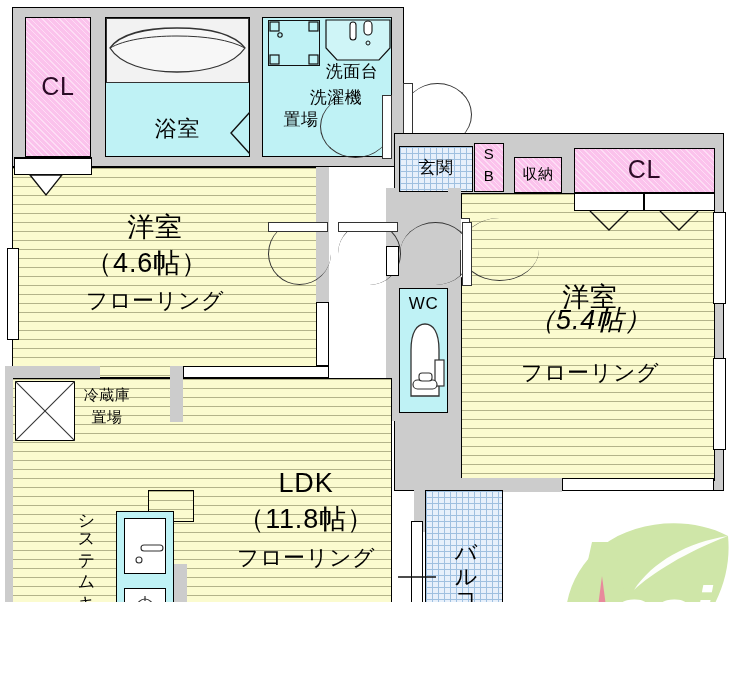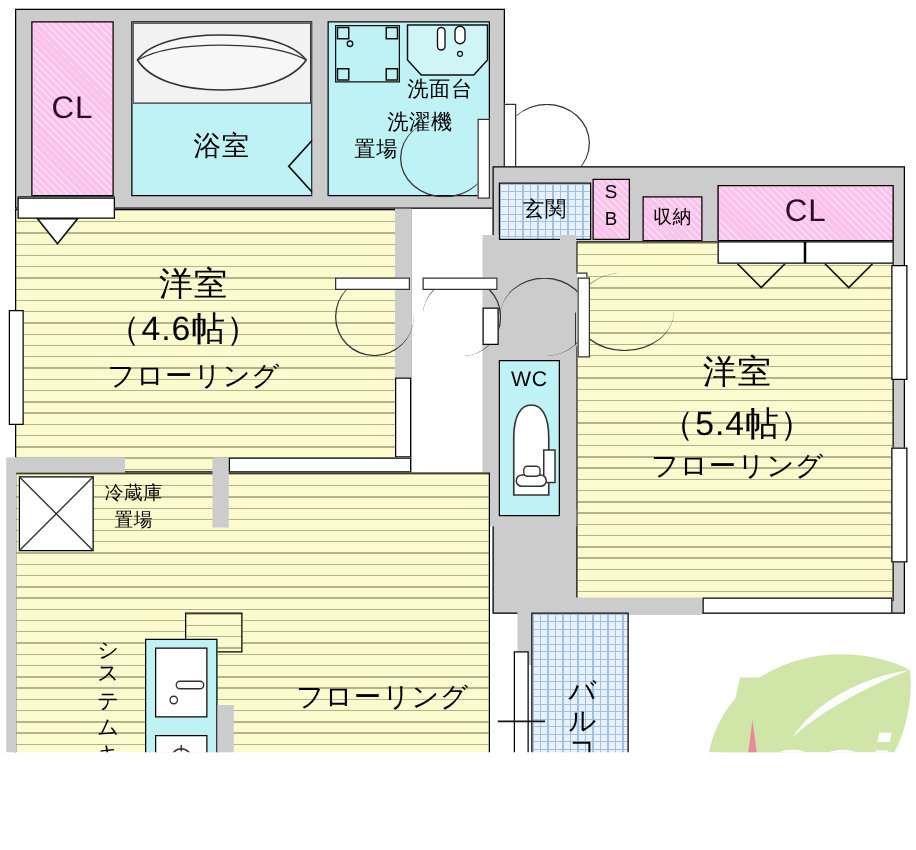--- a/index.html
+++ b/index.html
@@ -78,21 +78,21 @@
     <polyline points="2,1 18,20 34,1" fill="none" stroke="#111" stroke-width="1.4"></polyline>
   </svg>
 
   <div class="abs cyan" style="left:105px;top:17px;width:145px;height:140px;"></div>
 
   <div class="abs" style="left:106px;top:18px;width:143px;height:65px;background:#f2f2f2;border:1px solid #333;"></div>
   <svg class="abs" style="left:106px;top:18px;width:143px;height:68px;" viewBox="0 0 143 68">
     <path d="M4,30 C14,16 40,10 71,10 C102,10 128,16 139,30 C128,46 102,54 71,54 C40,54 14,46 4,30 Z" fill="#f7f7f7" stroke="#333" stroke-width="1.3"></path>
     <path d="M4,30 C18,22 42,18 71,18 C100,18 124,22 139,30" fill="none" stroke="#333" stroke-width="1"></path>
   </svg>
-  <div class="lbl mid" style="left:105px;top:104px;width:145px;">浴室</div>
+  <div class="lbl mid" style="left:105px;top:116px;width:145px;">浴室</div>
 
   <svg class="abs" style="left:228px;top:110px;width:24px;height:46px;" viewBox="0 0 24 46">
     <polyline points="22,2 3,23 22,44" fill="none" stroke="#111" stroke-width="1.4"></polyline>
   </svg>
 
   <div class="abs wallp" style="left:250px;top:17px;width:12px;height:66px;"></div>
   <div class="abs wallp" style="left:250px;top:83px;width:12px;height:74px;"></div>
 
   <div class="abs cyan" style="left:262px;top:17px;width:130px;height:140px;"></div>
 
@@ -153,21 +153,21 @@
   <div class="abs white" style="left:574px;top:193px;width:70px;height:18px;"></div>
   <div class="abs white" style="left:644px;top:193px;width:71px;height:18px;"></div>
   <svg class="abs" style="left:588px;top:210px;width:42px;height:22px;" viewBox="0 0 42 22">
     <polyline points="2,1 21,20 40,1" fill="none" stroke="#111" stroke-width="1.4"></polyline>
   </svg>
   <svg class="abs" style="left:658px;top:210px;width:42px;height:22px;" viewBox="0 0 42 22">
     <polyline points="2,1 21,20 40,1" fill="none" stroke="#111" stroke-width="1.4"></polyline>
   </svg>
 
   <div class="lbl big" style="left:490px;top:282px;width:200px;">洋室</div>
-  <div class="lbl big" style="left:490px;top:324px;width:200px;">（5.4帖）</div>
+  <div class="lbl big" style="left:490px;top:305px;width:200px;font-style:italic;">（5.4帖）</div>
   <div class="lbl mid" style="left:490px;top:360px;width:200px;">フローリング</div>
 
   <div class="arc arc-bl" style="left:460px;top:218px;width:78px;height:62px;"></div>
   <div class="leaf" style="left:460px;top:218px;width:8px;height:58px;"></div>
 
   <div class="abs white" style="left:713px;top:212px;width:13px;height:92px;"></div>
   <div class="abs white" style="left:713px;top:358px;width:13px;height:92px;"></div>
 
   <div class="abs wallp" style="left:386px;top:188px;width:13px;height:60px;"></div>
   <div class="abs wallp" style="left:448px;top:188px;width:13px;height:62px;"></div>
@@ -205,20 +205,22 @@
   <div class="abs wallp" style="left:316px;top:167px;width:13px;height:135px;"></div>
   <div class="abs white" style="left:316px;top:302px;width:13px;height:64px;"></div>
   <div class="abs wallp" style="left:316px;top:366px;width:13px;height:12px;"></div>
 
   <div class="arc arc-bl" style="left:268px;top:222px;width:62px;height:62px;"></div>
   <div class="leaf" style="left:268px;top:222px;width:58px;height:8px;"></div>
 
   <div class="abs white" style="left:7px;top:248px;width:12px;height:92px;"></div>
 
   <div class="abs floor" style="left:12px;top:378px;width:380px;height:292px;"></div>
+  <div class="lbl big" style="left:186px;top:468px;width:240px;">LDK</div>
+  <div class="lbl big" style="left:186px;top:504px;width:240px;">（11.8帖）</div>
   <div class="lbl mid" style="left:186px;top:545px;width:240px;">フローリング</div>
 
   <div class="abs wallp" style="left:12px;top:366px;width:88px;height:12px;"></div>
   <div class="abs wallp" style="left:170px;top:366px;width:13px;height:56px;"></div>
   <div class="abs white" style="left:183px;top:366px;width:146px;height:12px;"></div>
 
   <div class="abs white" style="left:15px;top:381px;width:60px;height:60px;"></div>
   <svg class="abs" style="left:15px;top:381px;width:60px;height:60px;" viewBox="0 0 60 60">
     <line x1="0" y1="0" x2="60" y2="60" stroke="#333" stroke-width="1.1"></line>
     <line x1="60" y1="0" x2="0" y2="60" stroke="#333" stroke-width="1.1"></line>

